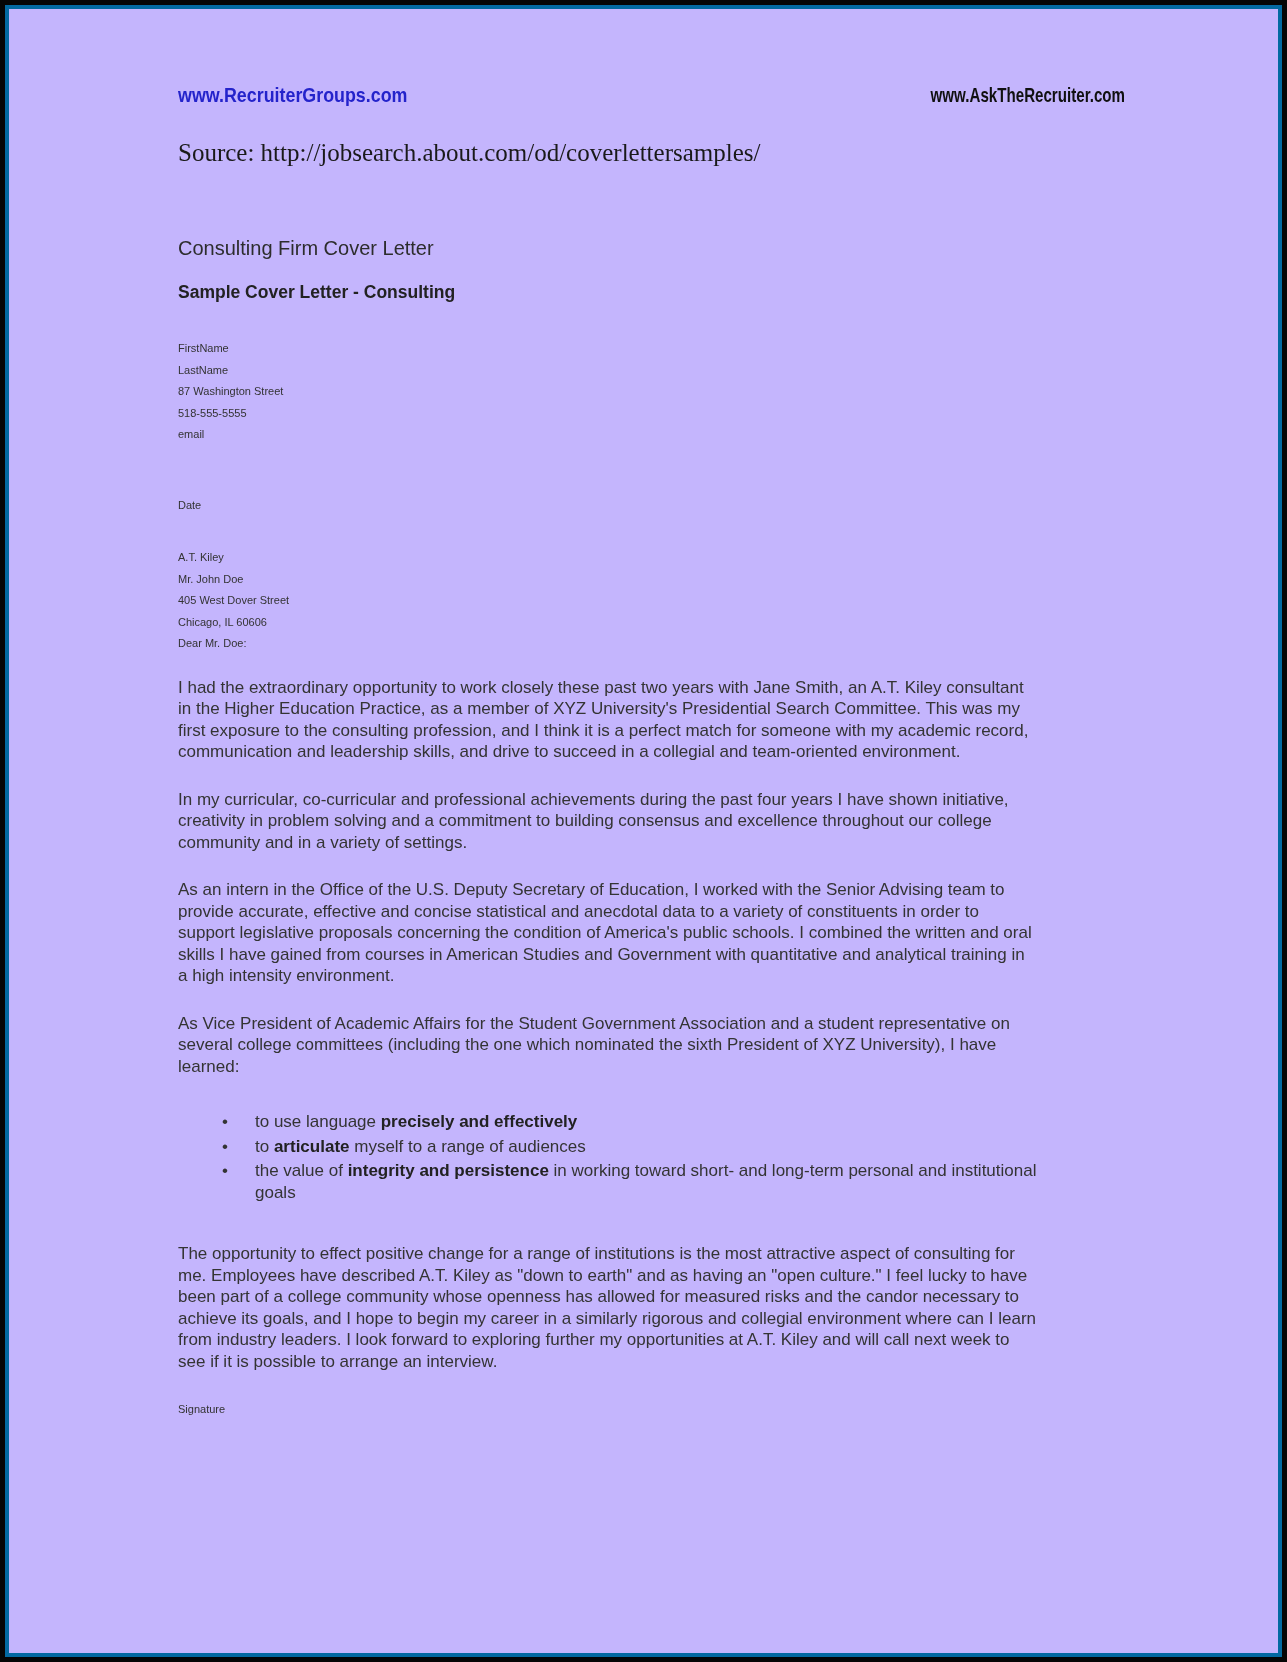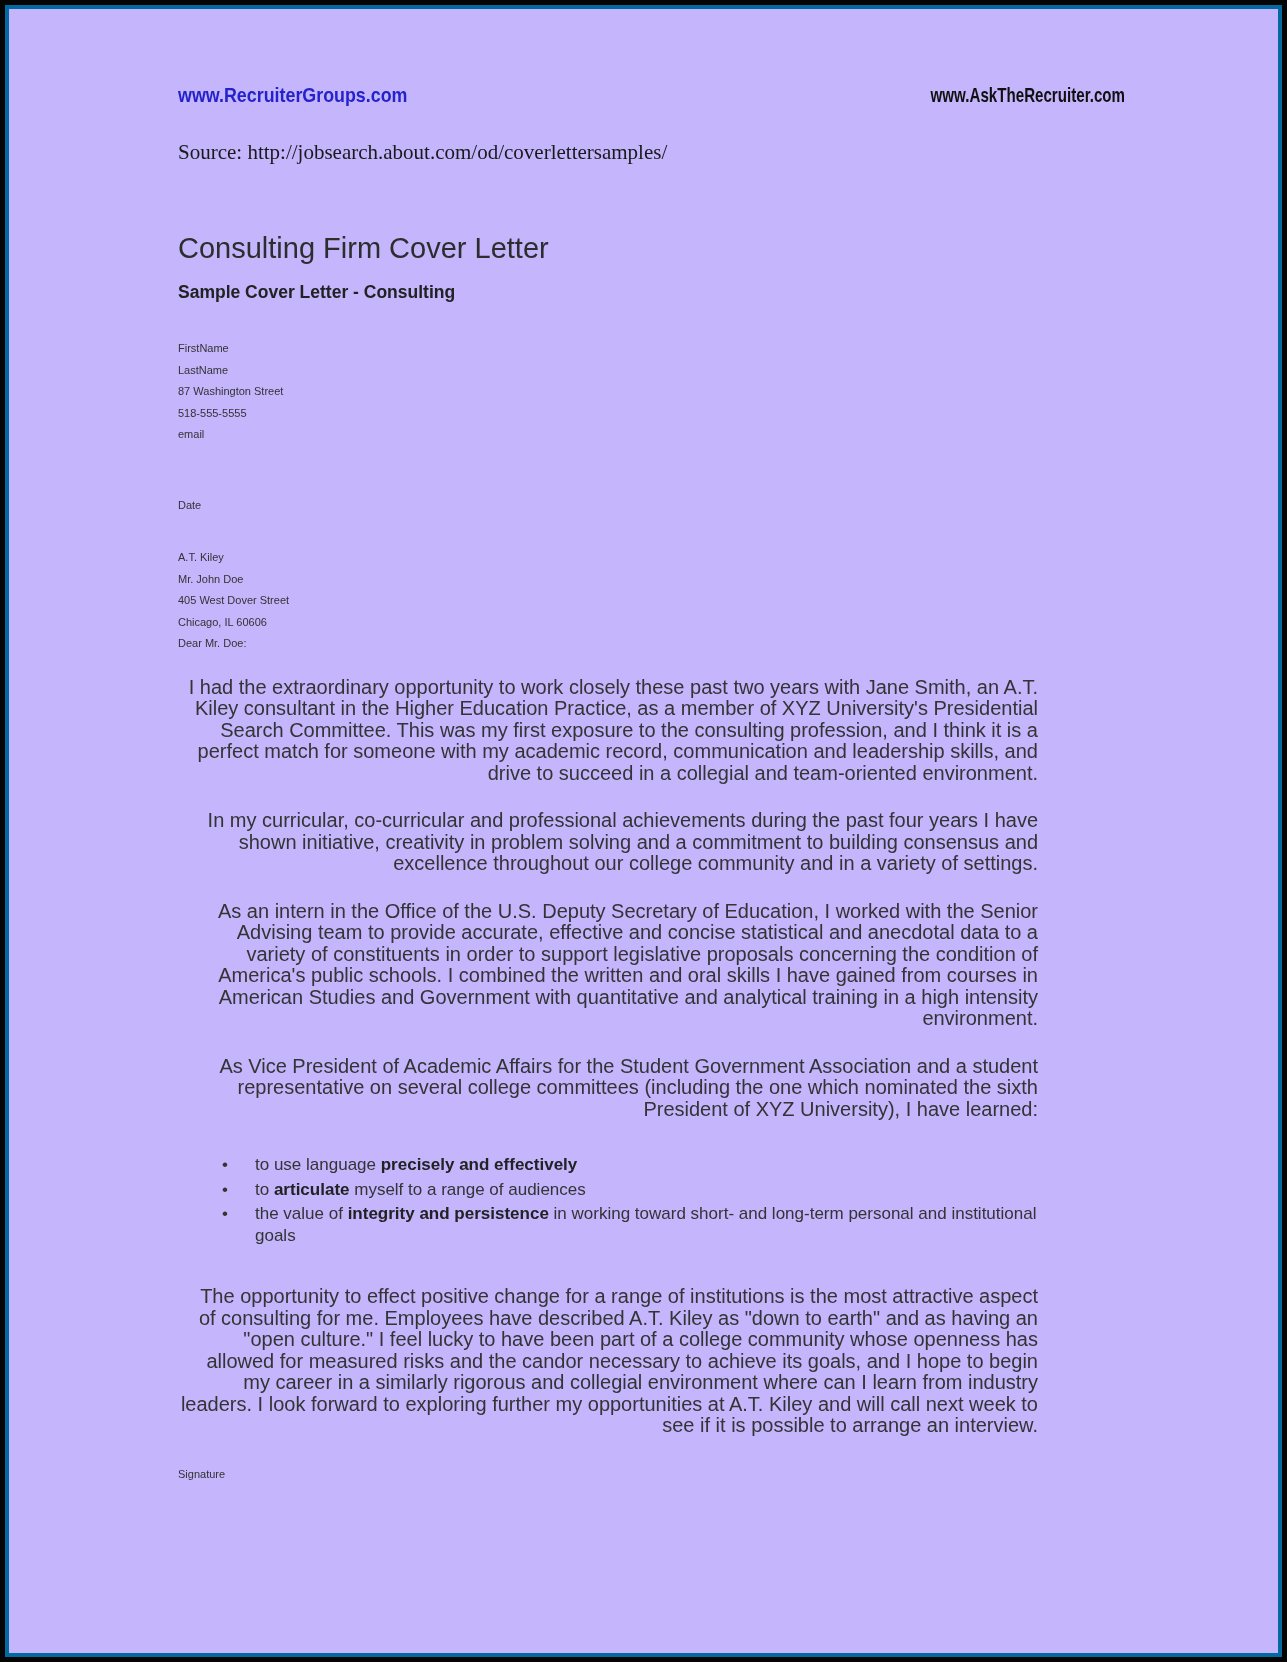--- a/index.html
+++ b/index.html
@@ -41,28 +41,28 @@
     white-space: nowrap;
     display: inline-block;
     cursor: pointer;
   }
   .link-left  { color: #2423cb; transform: scaleX(0.85); transform-origin: left center; }
   .link-right { color: #101010; transform: scaleX(0.72); transform-origin: right center; }
 
   .source {
     margin-top: 30px;
     font-family: "Liberation Serif", serif;
-    font-size: 21px;
+    font-size: 25px;
     line-height: 27px;
     color: #1a1a1a;
   }
 
   .title {
     margin-top: 64px;
-    font-size: 29px;
+    font-size: 20px;
     line-height: 36px;
     font-weight: 400;
     color: #2d2d2d;
   }
   .subtitle {
     margin-top: 14px;
     font-size: 17.5px;
     line-height: 24px;
     font-weight: 700;
     color: #222;
@@ -72,25 +72,24 @@
     font-size: 11px;
     line-height: 21.5px;
     color: #333;
   }
   .sender    { margin-top: 34px; }
   .date      { margin-top: 49px; }
   .recipient { margin-top: 31px; }
 
   .para {
     margin-top: 26px;
-    font-size: 20px;
+    font-size: 17px;
     line-height: 21.5px;
     color: #343434;
     width: 860px;
-    text-align: right;
   }
   .p-first  { margin-top: 22px; }
   .closing  { margin-top: 40px; }
 
   .bullets {
     margin-top: 34px;
     list-style: none;
     width: 860px;
   }
   .bullets li {

